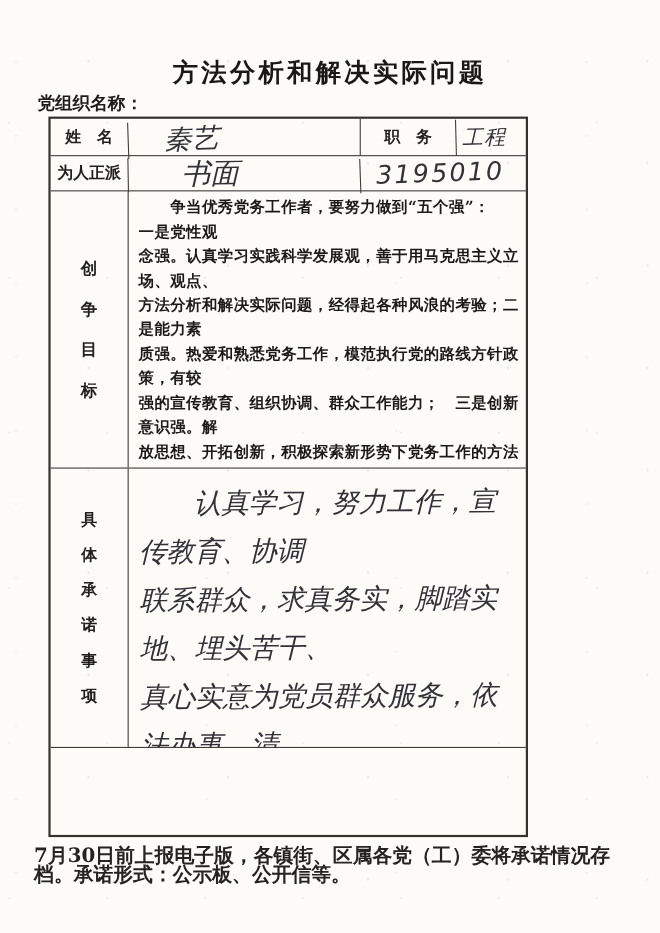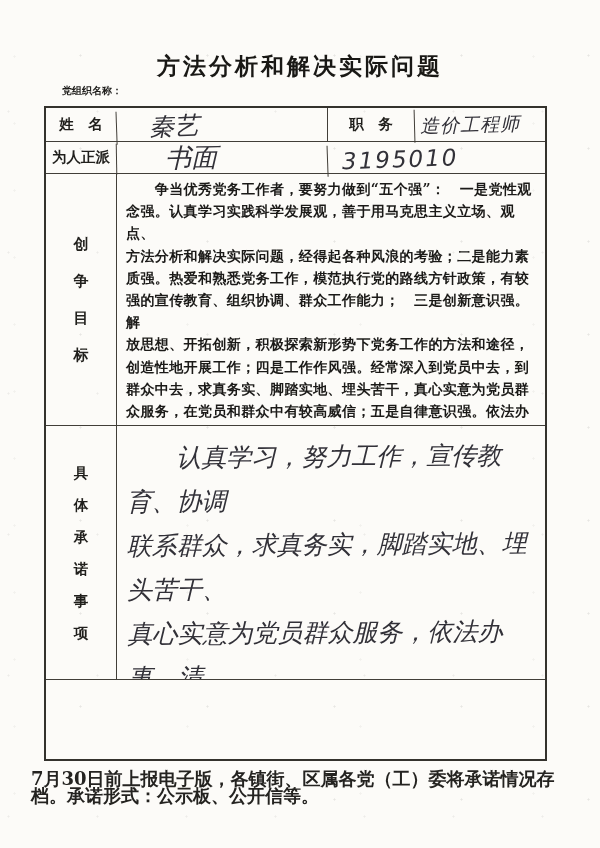--- a/index.html
+++ b/index.html
@@ -18,26 +18,25 @@
     overflow:hidden;
   }
   .title {
     position:absolute; top:51px; left:0; width:600px;
     text-align:center; font-size:23px; font-weight:bold;
     letter-spacing:3px; color:#191815;
     font-family:"DejaVu Serif", serif;
   }
   .org-line {
     position:absolute; top:84px; left:34px;
-    font-size:10px; font-weight:bold;
+    font-size:16px; font-weight:bold;
     font-family:Liberation Serif, serif;
-    margin-left:28px;
   }
   .form-table {
-    position:absolute; left:44px; top:106px; width:503px;
+    position:absolute; left:44px; top:106px; width:436px;
     border:2px solid #34322d;
   }
   .row { display:flex; border-top:1.6px solid #413e38; }
   .row:first-child { border-top:none; }
   .cell { border-left:1.6px solid #413e38; overflow:hidden; }
   .cell:first-child { border-left:none; }
   .r1 { height:33px; }
   .r2 { height:32px; }
   .r3 { height:252px; }
   .r4 { height:254px; }

